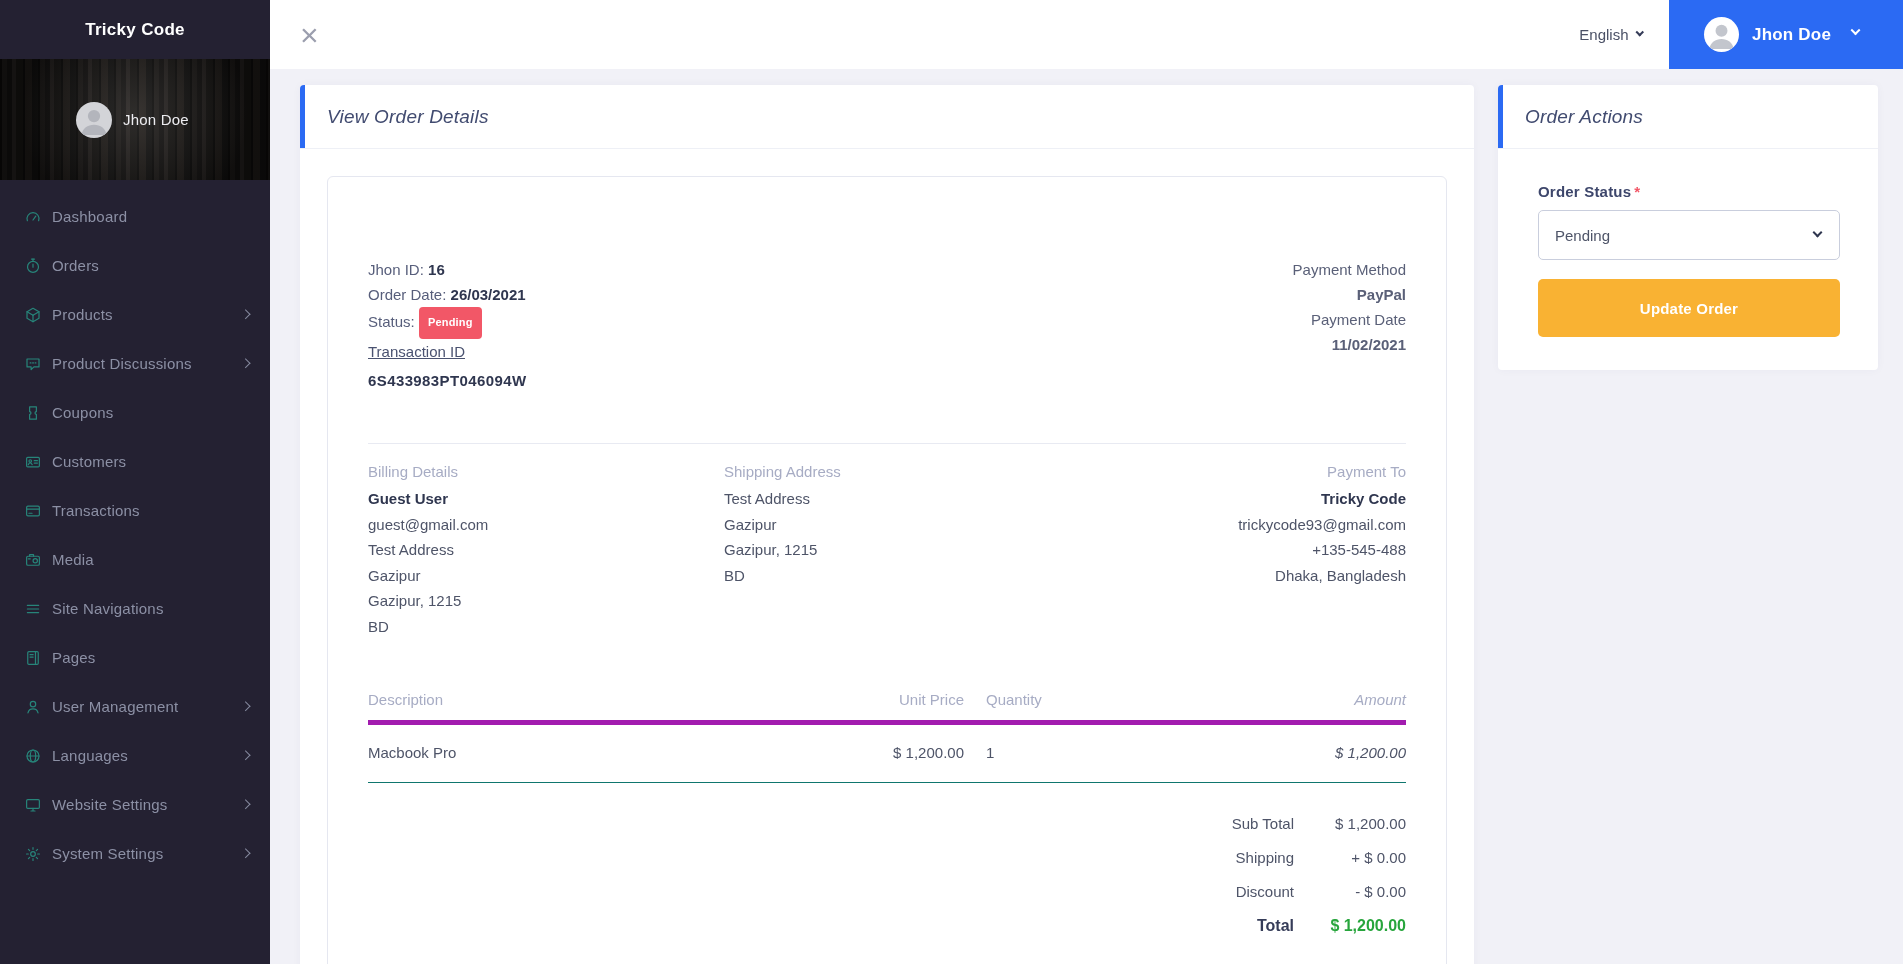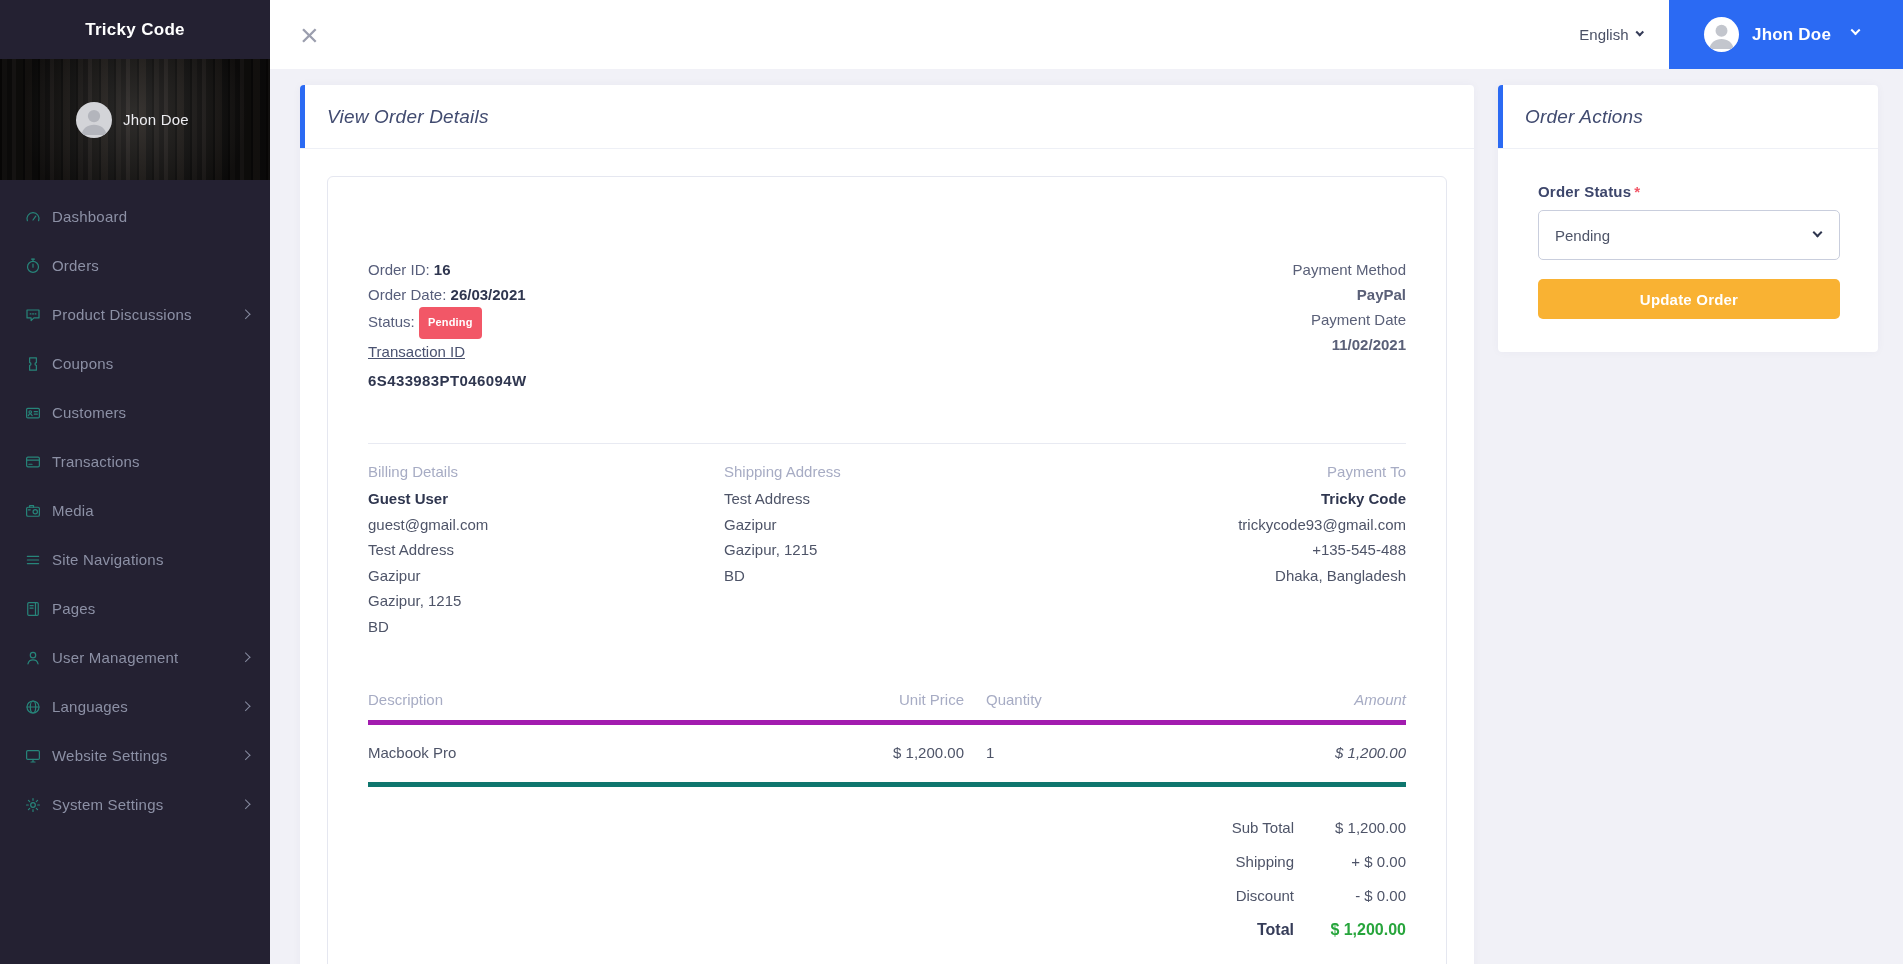--- a/index.html
+++ b/index.html
@@ -78,21 +78,21 @@
   .addr-col1 { width:356px; }
   .addr-col2 { flex:1; }
   .addr-col3 { text-align:right; }
   .addr-heading { color:#a7acc4; font-size:15px; line-height:25px; margin-bottom:2px; }
   .addr-line { font-size:15px; color:#4e5468; line-height:25.5px; }
   .addr-name { font-weight:700; color:#2f364f; }
 
   .items-table { margin-top:52px; }
   .t-head, .t-row { display:flex; font-size:15px; }
   .t-head { color:#a7acc4; padding-bottom:12px; border-bottom:5px solid #a21caf; }
-  .t-row { color:#4e5468; padding:19px 0 21px; border-bottom:5px solid #0f766e;justify-content:space-between; }
+  .t-row { color:#4e5468; padding:19px 0 21px; border-bottom:1px solid #0f766e;justify-content:space-between; }
   .c-desc { width:440px; }
   .c-price { width:156px; text-align:right; }
   .c-qty { width:114px; padding-left:22px; }
   .c-amount { flex:1; text-align:right;font-style:italic; }
 
   .totals { margin-top:30px; }
   .tot-row { display:flex; justify-content:flex-end; line-height:21px; margin-bottom:13px;
              font-size:15px; color:#4e5468; }
   .tot-val { width:112px; text-align:right; }
   .tot-row.total { font-size:16px; font-weight:700; color:#353c58; margin-top:2px; }
@@ -102,21 +102,21 @@
   .card-side { width:380px; }
   .card-side .card-body { padding:34px 38px 33px 40px; }
   .form-label { font-size:15px; font-weight:600; color:#3d466b; margin-bottom:10px; letter-spacing:.2px; }
   .req { color:var(--red); margin-left:3px; }
   .select-wrap { position:relative; }
   select { width:100%; height:50px; border:1px solid #c9cedd; border-radius:5px; background:#fff;
            font-family:inherit; font-size:15px; color:#4e5468; padding:0 40px 0 16px;
            appearance:none; -webkit-appearance:none; -moz-appearance:none; cursor:pointer; }
   .select-chev { position:absolute; right:19px; top:19px; width:7px; height:7px; border-width:2.2px;
                  color:#2f364f; transform:rotate(45deg); pointer-events:none; }
-  .update-btn { margin-top:19px; width:100%; height:40px; background:var(--orange); border:none;
+  .update-btn { margin-top:19px; width:100%; height:58px; background:var(--orange); border:none;
                 border-radius:5px; color:#fff; font-size:15px; font-weight:700; font-family:inherit;
                 letter-spacing:.2px; cursor:pointer; }
 </style>
 </head>
 <body>
 
 <aside class="sidebar">
   <div class="brand">Tricky Code</div>
   <div class="profile">
     <span class="avatar">
@@ -147,20 +147,31 @@
             <circle cx="12" cy="13.2" r="7.3"></circle>
             <path d="M12 9.4v4.2"></path>
             <path d="M10 2.8h4"></path>
             <path d="M12 2.8v2.6"></path>
           </svg>
         </span>
     <span class="nav-label">Orders</span>
 
   </div>
 
+  <div class="nav-item">
+    <span class="nav-icon">
+          <svg viewBox="0 0 24 24" fill="none" stroke="currentColor" stroke-width="1.6" stroke-linecap="round" stroke-linejoin="round">
+            <path d="M12 3l8 4.6v8.8L12 21l-8-4.6V7.6z"></path>
+            <path d="M4 7.6l8 4.6 8-4.6"></path>
+            <path d="M12 12.2V21"></path>
+          </svg>
+        </span>
+    <span class="nav-label">Products</span>
+    <span class="chev nav-chevron"></span>
+  </div>
 
   <div class="nav-item">
     <span class="nav-icon">
           <svg viewBox="0 0 24 24" fill="none" stroke="currentColor" stroke-width="1.6" stroke-linecap="round" stroke-linejoin="round">
             <path d="M4 5.3h16v10.6h-6.8L9.5 19.6v-3.7H4z"></path>
             <path d="M8.2 10.6h1.1M11.5 10.6h1.1M14.8 10.6h1.1"></path>
           </svg>
         </span>
     <span class="nav-label">Product Discussions</span>
     <span class="chev nav-chevron"></span>
@@ -308,21 +319,21 @@
   <section class="card card-main">
     <div class="card-header">
       <h2 class="card-title">View Order Details</h2>
     </div>
     <div class="card-body">
       <div class="invoice-box">
 
         <div class="meta-row">
           <div class="meta-left">
             <div class="m-line">
-              <span>Order ID:</span>
+              <span>Jhon ID:</span>
               <span class="m-val">16</span>
             </div>
             <div class="m-line">
               <span>Order Date:</span>
               <span class="m-val">26/03/2021</span>
             </div>
             <div class="m-line">
               <span>Status:</span>
               <span class="badge">Pending</span>
             </div>

